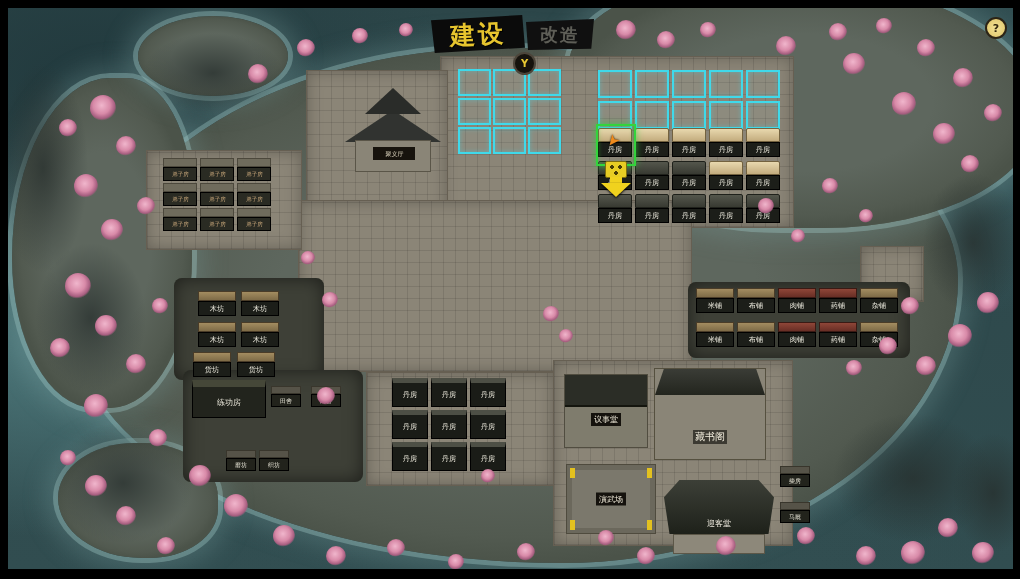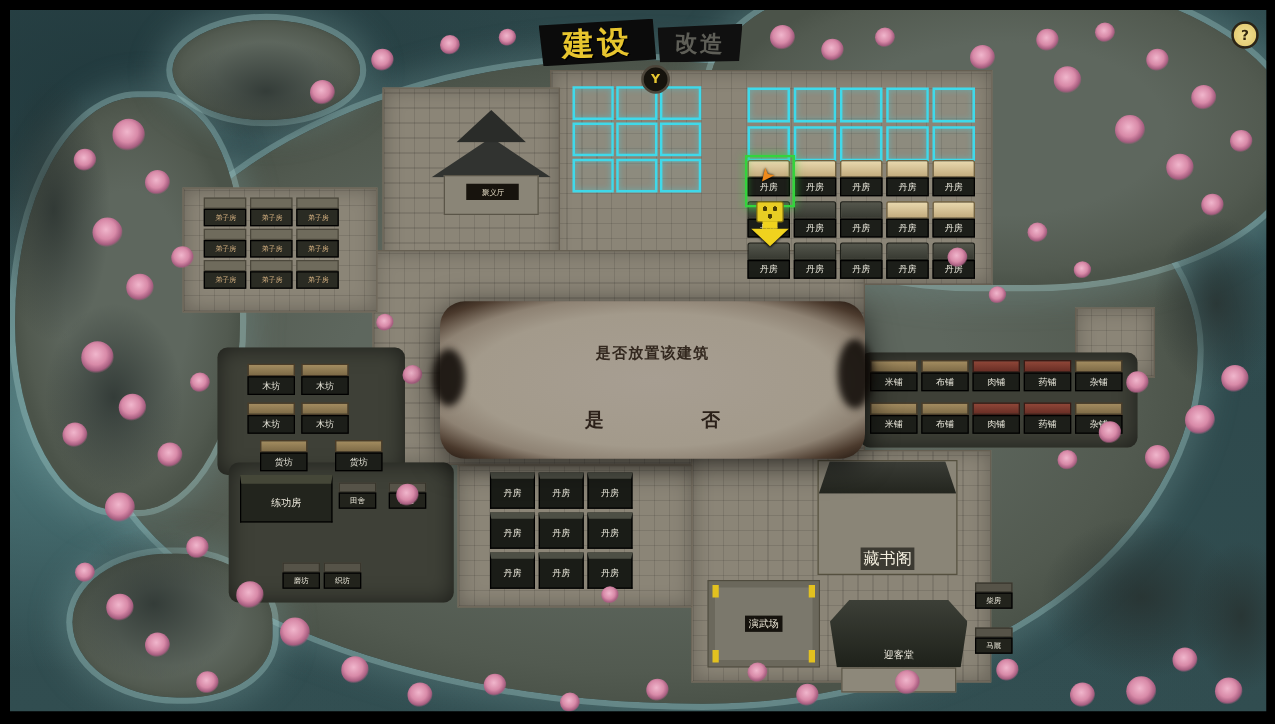--- a/index.html
+++ b/index.html
@@ -67,21 +67,21 @@
   .p-base{position:absolute;left:14px;top:52px;width:76px;height:32px;background:#8a8577;border:1px solid #5a5548;box-sizing:border-box;}
   .p-plaque{position:absolute;left:17px;top:6px;width:42px;height:13px;background:#17130d;display:flex;align-items:center;justify-content:center;}
   .p-plaque span{font-size:7px;color:#e8dfc8;transform:scale(.85);white-space:nowrap;}
 
   
   .council{position:absolute;z-index:3;left:556px;top:366px;width:84px;height:74px;background:#7f7c6d;border:1px solid #514d40;box-sizing:border-box;}
   .council .roof{height:30px;background:#2b2d26;border-bottom:2px solid #14150e;}
   .council .plaque{position:absolute;left:50%;top:38px;transform:translateX(-50%);background:#15120d;color:#efead9;font-size:8px;padding:1px 3px;white-space:nowrap;}
   .library{position:absolute;z-index:3;left:646px;top:360px;width:112px;height:92px;background:#8a8577;border:1px solid #55503f;box-sizing:border-box;}
   .library .roof{height:26px;background:linear-gradient(#3a3c36,#23251e);clip-path:polygon(0 100%,8% 0,92% 0,100% 100%);}
-  .library .tag{position:absolute;left:50%;bottom:3px;transform:translateX(-50%);font-size:13px;color:#f2eddd;background:rgba(18,18,14,.65);padding:0 2px;white-space:nowrap;}
+  .library .tag{position:absolute;left:50%;bottom:15px;transform:translateX(-50%);font-size:10px;color:#f2eddd;background:rgba(18,18,14,.65);padding:0 2px;white-space:nowrap;}
   .arena{position:absolute;z-index:3;left:558px;top:456px;width:90px;height:70px;background:#7b786c;border:1px solid #4f4b3e;
     box-shadow:inset 0 0 0 5px #6b685c;box-sizing:border-box;}
   .arena .plaque{position:absolute;left:50%;top:50%;transform:translate(-50%,-50%);background:#15120d;color:#efe9d8;font-size:8px;padding:1px 3px;white-space:nowrap;}
   .fl{position:absolute;width:5px;height:10px;background:#e3c11f;}
   .ghall{position:absolute;z-index:3;left:656px;top:472px;width:110px;height:80px;}
   .ghall .roof{height:54px;background:linear-gradient(#3c3f37,#1e211a);clip-path:polygon(5% 100%,0 32%,14% 0,86% 0,100% 32%,95% 100%);
     display:flex;align-items:flex-end;justify-content:center;}
   .ghall .roof span{font-size:8px;color:#f0ece0;margin-bottom:5px;white-space:nowrap;}
   .ghall .gbase{height:20px;background:#8d887a;border:1px solid #5c5748;margin:0 9px;box-sizing:border-box;}
   .train{position:absolute;z-index:3;left:184px;top:372px;width:74px;height:38px;background:#22241d;border:1px solid #000;
@@ -372,21 +372,21 @@
             <span>木坊</span>
           </div>
         </div>
         <div class="shop">
           <div class="roof"></div>
           <div class="base">
             <span>木坊</span>
           </div>
         </div>
       </div>
-    <div class="row" style="left:200px;top:344px;gap:22px;justify-content:space-between;">
+    <div class="row" style="left:185px;top:344px;gap:6px;justify-content:space-between;">
 
     <div class="shop">
           <div class="roof"></div>
           <div class="base">
             <span>货坊</span>
           </div>
         </div>
         <div class="shop">
           <div class="roof"></div>
           <div class="base">
@@ -520,20 +520,24 @@
           </div>
         </div>
         <div class="hut">
           <div class="roof"></div>
           <div class="base">
             <span>织坊</span>
           </div>
         </div>
       </div>
 
+    <div class="council">
+      <div class="roof"></div>
+      <div class="plaque">议事堂</div>
+    </div>
     <div class="library">
       <div class="roof"></div>
       <div class="tag">藏书阁</div>
     </div>
     <div class="arena">
       <div class="fl" style="left:3px;top:3px;"></div>
         <div class="fl" style="right:3px;top:3px;"></div>
       <div class="fl" style="left:3px;bottom:3px;"></div>
         <div class="fl" style="right:3px;bottom:3px;"></div>
       <div class="plaque">演武场</div>
@@ -567,29 +571,20 @@
     <div class="tabM">
         <span>改造</span>
       </div>
     <div class="ybadge">
         <span>Y</span>
       </div>
     <div class="help">
         <span>?</span>
       </div>
 
-    <div class="dlg">
-      <div class="splat" style="left:-6px;top:38px;width:26px;height:46px;"></div>
-      <div class="splat" style="right:-6px;top:30px;width:28px;height:56px;"></div>
-      <div class="dlg-msg">是否放置该建筑</div>
-      <div class="dlg-btns">
-        <button>是</button>
-        <button>否</button>
-      </div>
-    </div>
 
   <div class="tree" style="left: 82px; top: 87px; width: 26px; height: 26px;"></div>
       <div class="tree" style="left: 108px; top: 128px; width: 20px; height: 20px;"></div>
       <div class="tree" style="left: 66px; top: 166px; width: 24px; height: 24px;"></div>
       <div class="tree" style="left: 93px; top: 211px; width: 22px; height: 22px;"></div>
       <div class="tree" style="left: 129px; top: 189px; width: 18px; height: 18px;"></div>
       <div class="tree" style="left: 57px; top: 265px; width: 26px; height: 26px;"></div>
       <div class="tree" style="left: 87px; top: 307px; width: 22px; height: 22px;"></div>
       <div class="tree" style="left: 118px; top: 346px; width: 20px; height: 20px;"></div>
       <div class="tree" style="left: 76px; top: 386px; width: 24px; height: 24px;"></div>

